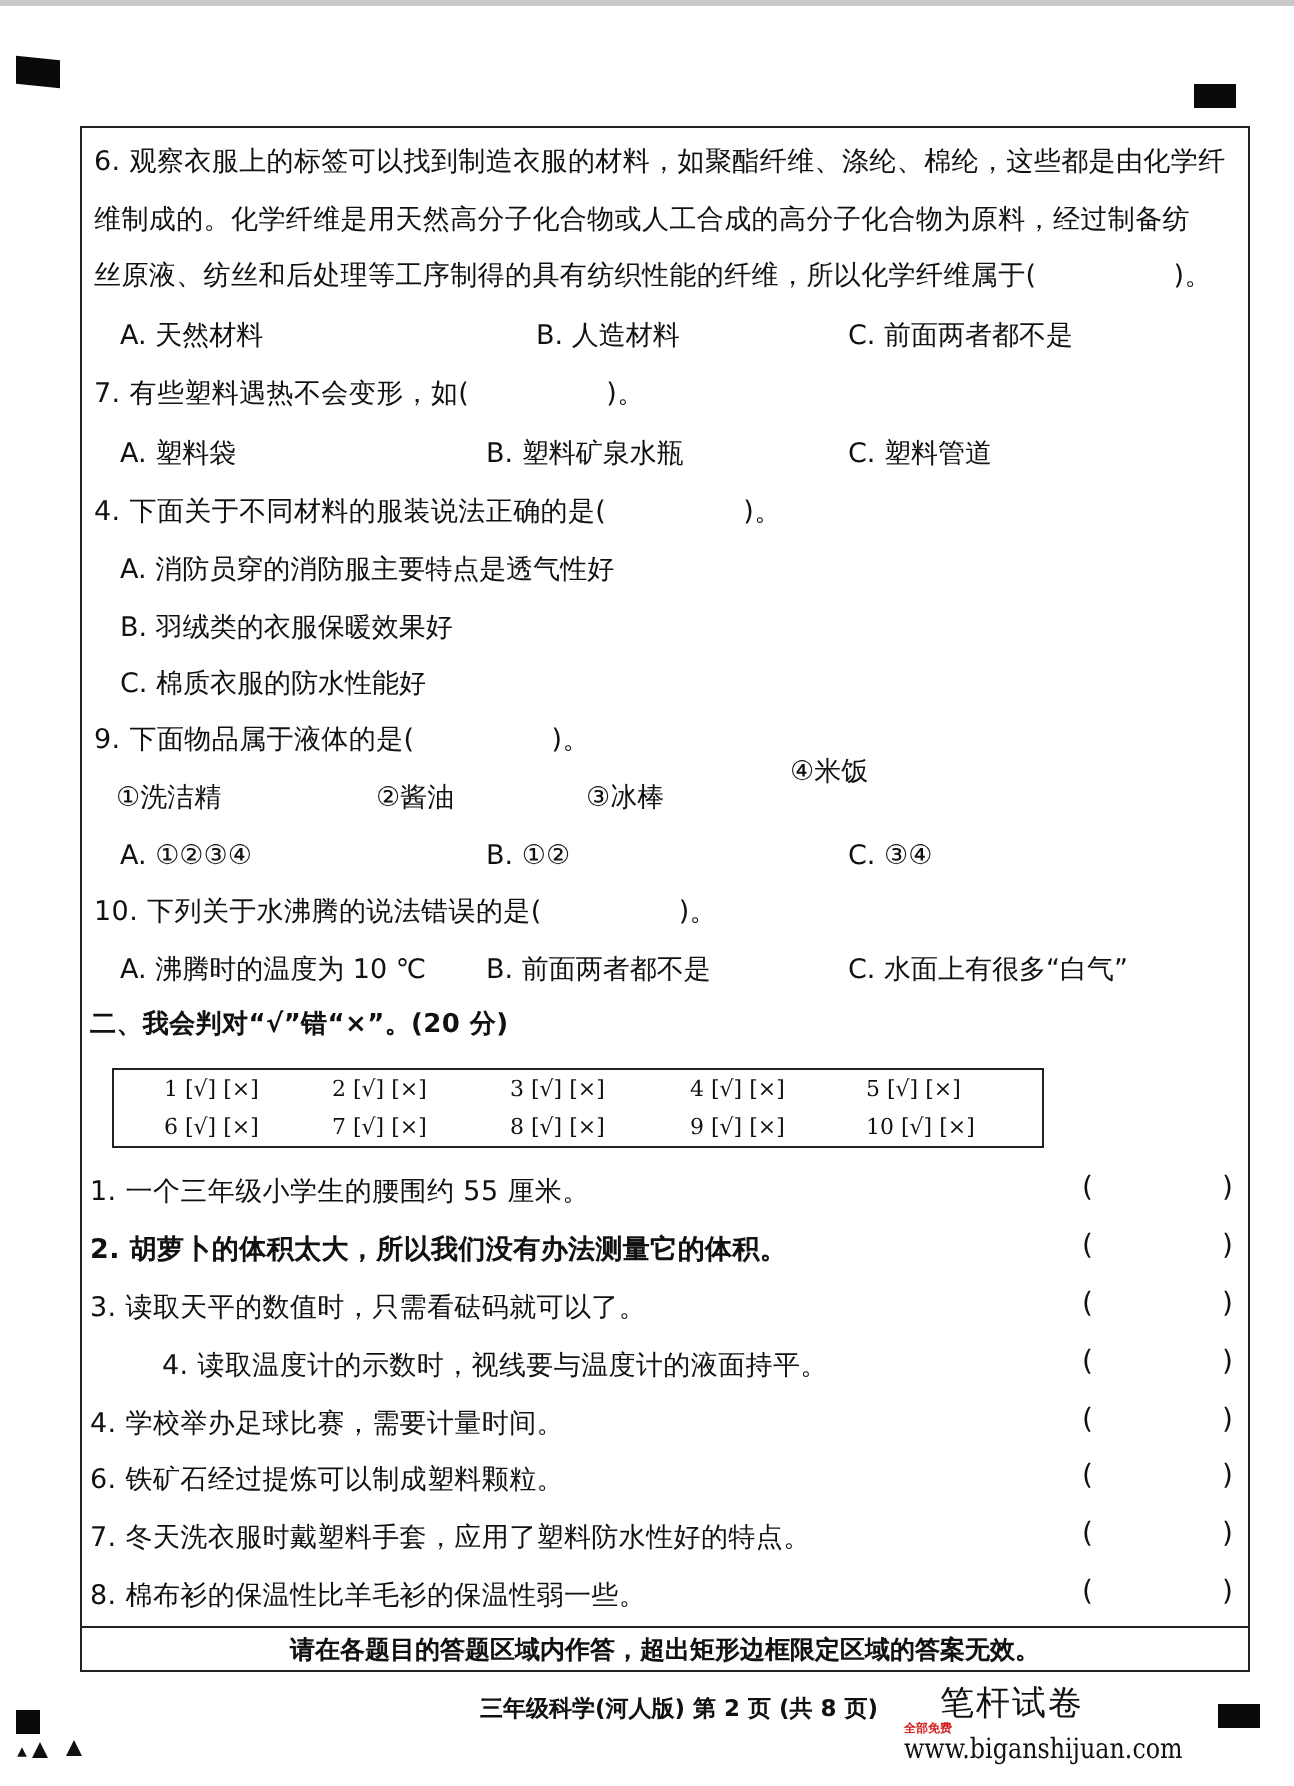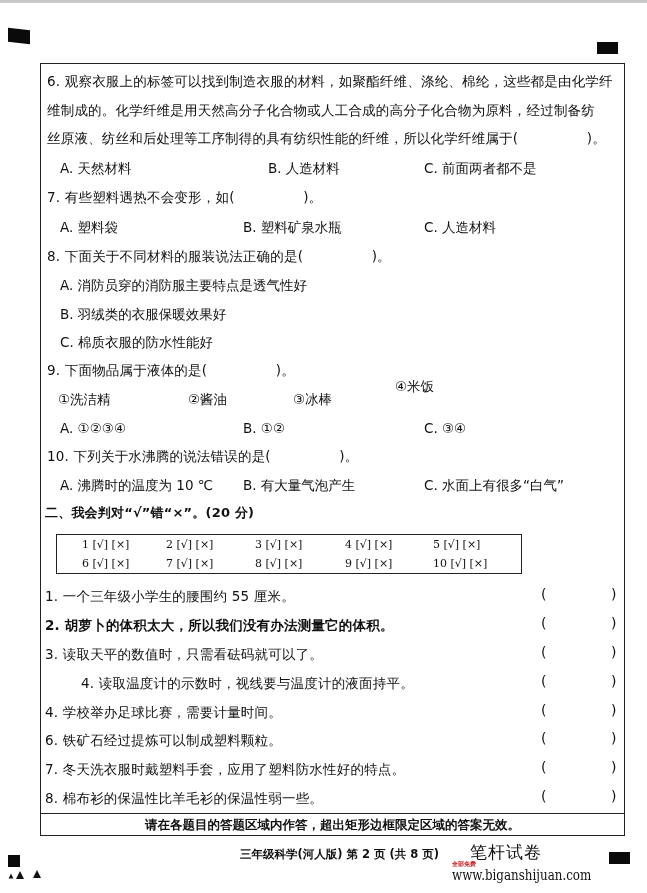--- a/index.html
+++ b/index.html
@@ -47,39 +47,39 @@
 <div class="line" style="left:47px;top:72px;">6. 观察衣服上的标签可以找到制造衣服的材料，如聚酯纤维、涤纶、棉纶，这些都是由化学纤</div>
 <div class="line" style="left:47px;top:101px;">维制成的。化学纤维是用天然高分子化合物或人工合成的高分子化合物为原料，经过制备纺</div>
 <div class="line" style="left:47px;top:129px;">丝原液、纺丝和后处理等工序制得的具有纺织性能的纤维，所以化学纤维属于(　　　　　)。</div>
 <div class="opt" style="left:60px;top:159px;">A. 天然材料</div>
 <div class="opt" style="left:243px;top:159px;margin-left:25px;">B. 人造材料</div>
 <div class="opt" style="left:424px;top:159px;">C. 前面两者都不是</div>
 
 <div class="line" style="left:47px;top:188px;">7. 有些塑料遇热不会变形，如(　　　　　)。</div>
 <div class="opt" style="left:60px;top:218px;">A. 塑料袋</div>
 <div class="opt" style="left:243px;top:218px;">B. 塑料矿泉水瓶</div>
-<div class="opt" style="left:424px;top:218px;">C. 人造材料</div>
+<div class="opt" style="left:424px;top:218px;">C. 塑料管道</div>
 
-<div class="line" style="left:47px;top:247px;">8. 下面关于不同材料的服装说法正确的是(　　　　　)。</div>
+<div class="line" style="left:47px;top:247px;">4. 下面关于不同材料的服装说法正确的是(　　　　　)。</div>
 <div class="opt" style="left:60px;top:276px;">A. 消防员穿的消防服主要特点是透气性好</div>
 <div class="opt" style="left:60px;top:305px;">B. 羽绒类的衣服保暖效果好</div>
 <div class="opt" style="left:60px;top:333px;">C. 棉质衣服的防水性能好</div>
 
 <div class="line" style="left:47px;top:361px;">9. 下面物品属于液体的是(　　　　　)。</div>
 <div class="opt" style="left:58px;top:390px;">①洗洁精</div>
 <div class="opt" style="left:188px;top:390px;">②酱油</div>
 <div class="opt" style="left:293px;top:390px;">③冰棒</div>
 <div class="opt" style="left:395px;top:377px;">④米饭</div>
 <div class="opt" style="left:60px;top:419px;">A. ①②③④</div>
 <div class="opt" style="left:243px;top:419px;">B. ①②</div>
 <div class="opt" style="left:424px;top:419px;">C. ③④</div>
 
 <div class="line" style="left:47px;top:447px;">10. 下列关于水沸腾的说法错误的是(　　　　　)。</div>
 <div class="opt" style="left:60px;top:476px;">A. 沸腾时的温度为 10 ℃</div>
-<div class="opt" style="left:243px;top:476px;">B. 有大量气泡产生</div>
+<div class="opt" style="left:243px;top:476px;">B. 前面两者都不是</div>
 <div class="opt" style="left:424px;top:476px;">C. 水面上有很多“白气”</div>
 
 <div class="line section-title" style="left:45px;top:504px;font-size:13px;">二、我会判对“√”错“×”。(20 分)</div>
 
 <div class="grid-box"></div>
 <div class="cell" style="left:82px;top:538px;">1 [√] [×]</div>
 <div class="cell" style="left:166px;top:538px;">2 [√] [×]</div>
 <div class="cell" style="left:255px;top:538px;">3 [√] [×]</div>
 <div class="cell" style="left:345px;top:538px;">4 [√] [×]</div>
 <div class="cell" style="left:433px;top:538px;">5 [√] [×]</div>

